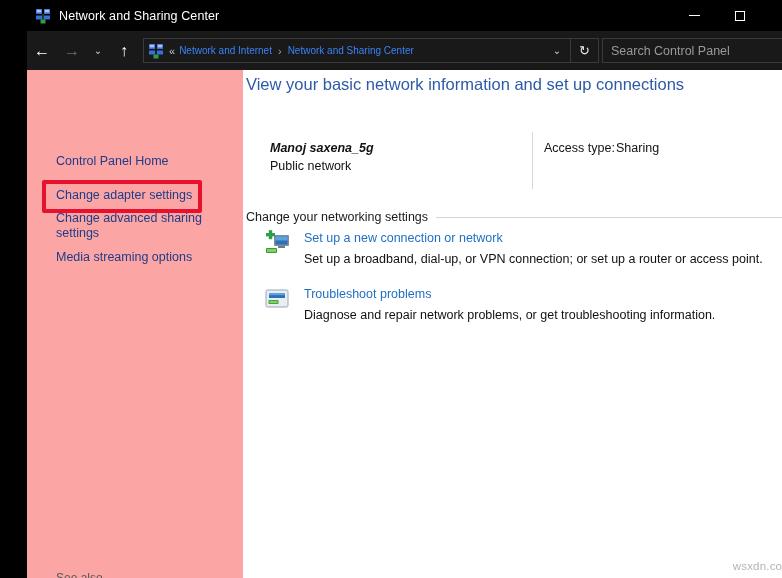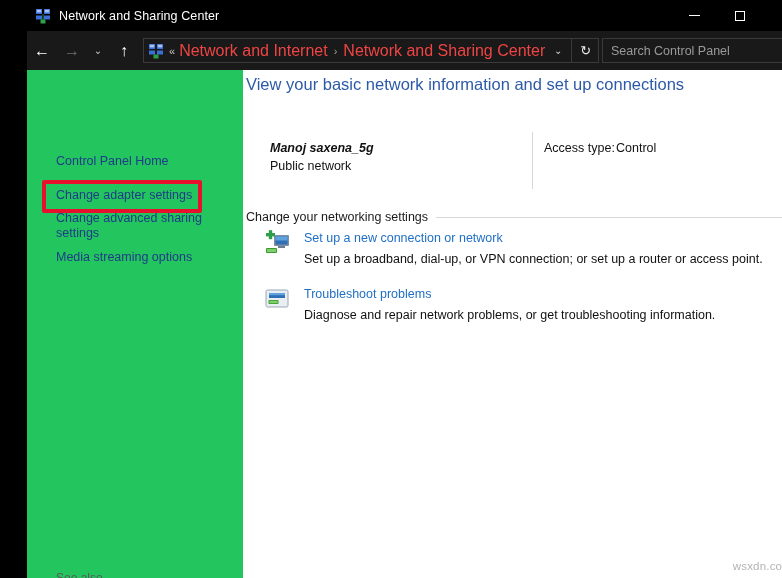--- a/index.html
+++ b/index.html
@@ -74,21 +74,21 @@
     background: #191919;
     border: 1px solid #3a3a3a;
     display: flex; align-items: center;
     overflow: hidden;
   }
   .addr-icon {
     width: 16px; height: 16px; margin-left: 4px; margin-right: 5px;
     position: relative; flex: none;
   }
   .crumb {
-    color: #ef4444; font-size: 16px; white-space: nowrap;
+    color: #3b82f6; font-size: 10px; white-space: nowrap;
   }
   .crumb-sep {
     color: #a0a0a0; font-size: 11px; margin: 0 6px; flex: none;
   }
   .crumb-chev {
     color: #c8c8c8; font-size: 11px; margin-right: 4px; flex: none;
   }
   .addr-spacer { flex: 1; }
   .addr-drop {
     width: 26px; height: 23px; flex: none;
@@ -130,21 +130,21 @@
   .right-edge {
     position: absolute; left: 773px; top: 70px;
     width: 9px; height: 508px;
     background: #191919;
   }
 
   
   .leftpane {
     position: absolute; left: 0; top: 0;
     width: 216px; height: 508px;
-    background: #22c55e;
+    background: #fca5a5;
   }
   .nav-link {
     display: block;
     color: #1f3c88;
     font-size: 12.5px;
     line-height: 15px;
     padding: 0;
     cursor: pointer;
   }
 
@@ -341,21 +341,21 @@
       <div class="net-block">
         <div class="net-name">Manoj saxena_5g</div>
         <div class="net-type">Public network</div>
       </div>
 
       <div class="vdivider"></div>
 
       <div class="detail-grid">
         <div class="detail-row">
           <span class="detail-key">Access type:</span>
-          <span class="detail-val">Control</span>
+          <span class="detail-val">Sharing</span>
         </div>
       </div>
 
       <div class="section" id="sec-change">
         <span class="section-label">Change your networking settings</span>
         <span class="section-rule"></span>
       </div>
 
       <div class="task" id="task-setup">
         <span class="task-icon">

